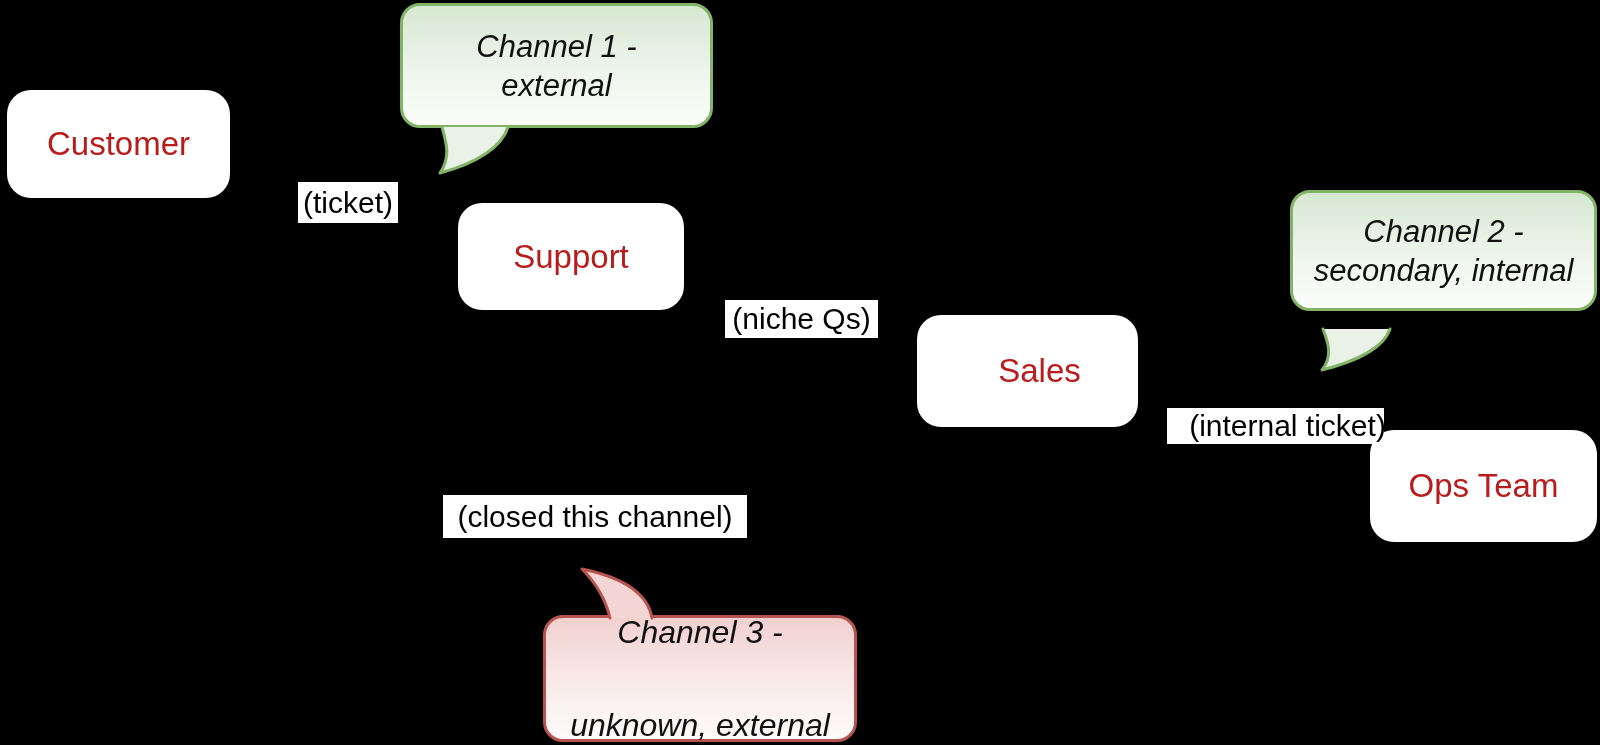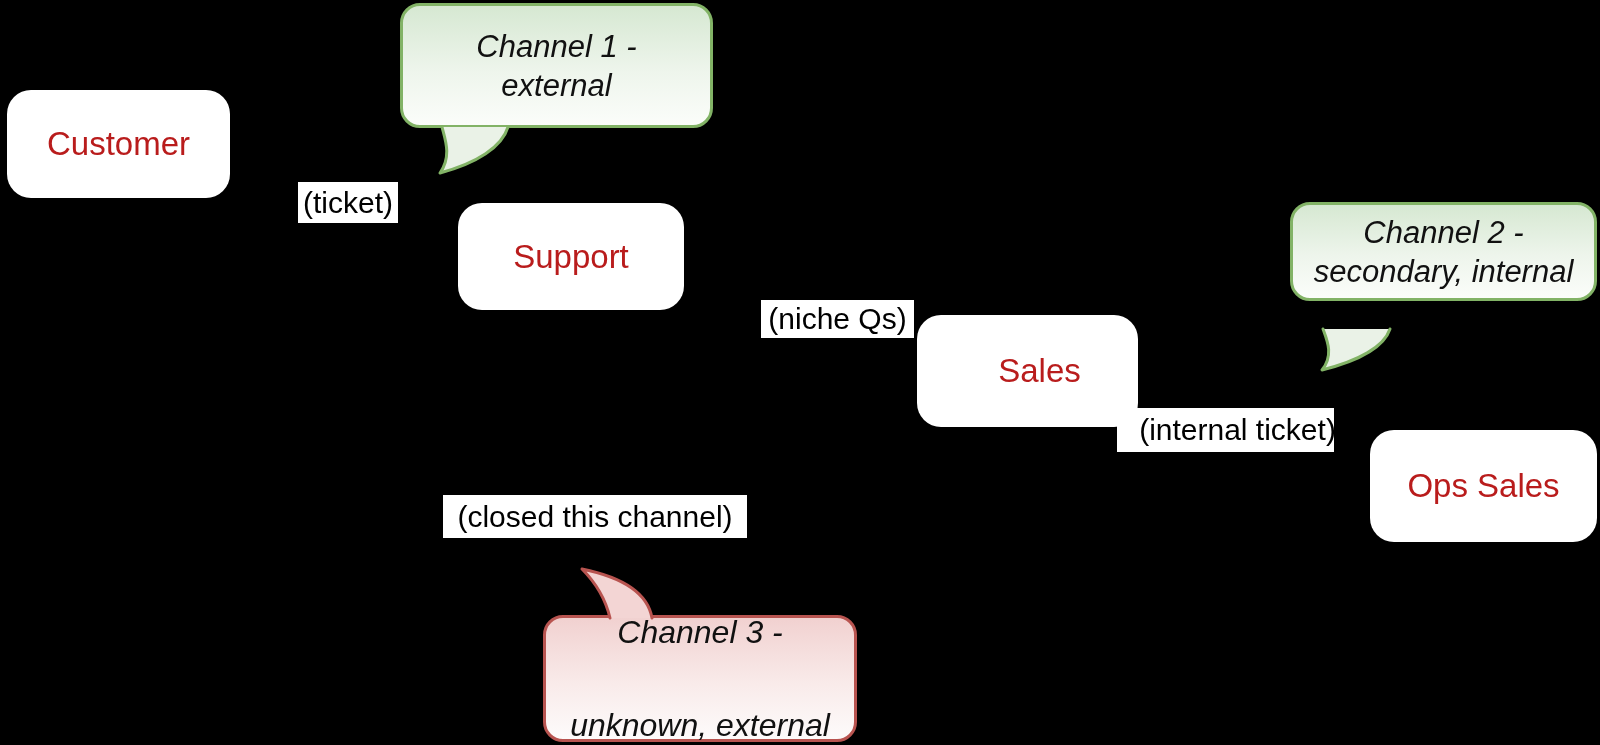--- a/index.html
+++ b/index.html
@@ -38,24 +38,24 @@
     background: #ffffff;
     color: #000000;
     font-size: 30px;
     display: flex;
     align-items: center;
     justify-content: center;
     white-space: nowrap;
     box-sizing: border-box;
   }
   #label-ticket          { left: 298px;  top: 182px; width: 100px; height: 41px; }
-  #label-niche-qs        { left: 725px;  top: 300px; width: 153px; height: 38px; margin-left: 36px; }
+  #label-niche-qs        { left: 725px;  top: 300px; width: 153px; height: 38px; }
   #label-informally      { left: 365px;  top: 383px; width: 162px; height: 40px; }
   #label-closed-channel  { left: 443px;  top: 495px; width: 304px; height: 43px; }
-  #label-internal-ticket { left: 1117px; top: 408px; width: 217px; height: 44px; padding-left: 24px; }
+  #label-internal-ticket { left: 1167px; top: 408px; width: 217px; height: 36px; padding-left: 24px; }
 
   
   .callout {
     position: absolute;
     border-radius: 20px;
     box-sizing: border-box;
     display: flex;
     flex-direction: column;
     align-items: center;
     justify-content: center;
@@ -68,21 +68,21 @@
   .callout.green {
     background: linear-gradient(180deg, #d6e8d2 0%, #eef5ec 55%, #fbfdfa 100%);
     border: 3px solid #82b366;
   }
   .callout.red {
     background: linear-gradient(180deg, #f1d1d0 0%, #f9ebea 55%, #fdfbfb 100%);
     border: 3px solid #b85450;
     gap: 48px;
   }
   #callout-channel-1 { left: 400px;  top: 3px;   width: 313px; height: 125px; }
-  #callout-channel-2 { left: 1290px; top: 202px; width: 307px; height: 99px; }
+  #callout-channel-2 { left: 1290px; top: 190px; width: 307px; height: 121px; }
   #callout-channel-3 { left: 543px;  top: 615px; width: 314px; height: 127px;
                        font-size: 32px; line-height: 45px; }
   .tail {
     position: absolute;
     overflow: visible;
   }
   #tail-channel-1 { left: 425px;  top: 125px; }
   #tail-channel-2 { left: 1308px; top: 327px; }
   #tail-channel-3 { left: 568px;  top: 565px; }
 </style>
@@ -94,21 +94,21 @@
   <div class="node" id="node-customer">
     <span>Customer</span>
   </div>
   <div class="node" id="node-support">
     <span>Support</span>
   </div>
   <div class="node" id="node-sales">
     <span>Sales</span>
   </div>
   <div class="node" id="node-ops-team">
-    <span>Ops Sales</span>
+    <span>Ops Team</span>
   </div>
 
   <div class="edge-label" id="label-ticket">(ticket)</div>
   <div class="edge-label" id="label-niche-qs">(niche Qs)</div>
   <div class="edge-label" id="label-closed-channel">(closed this channel)</div>
   <div class="edge-label" id="label-internal-ticket">(internal ticket)</div>
 
   <div class="callout green" id="callout-channel-1">
     <div>Channel 1 -</div>
     <div>external</div>

